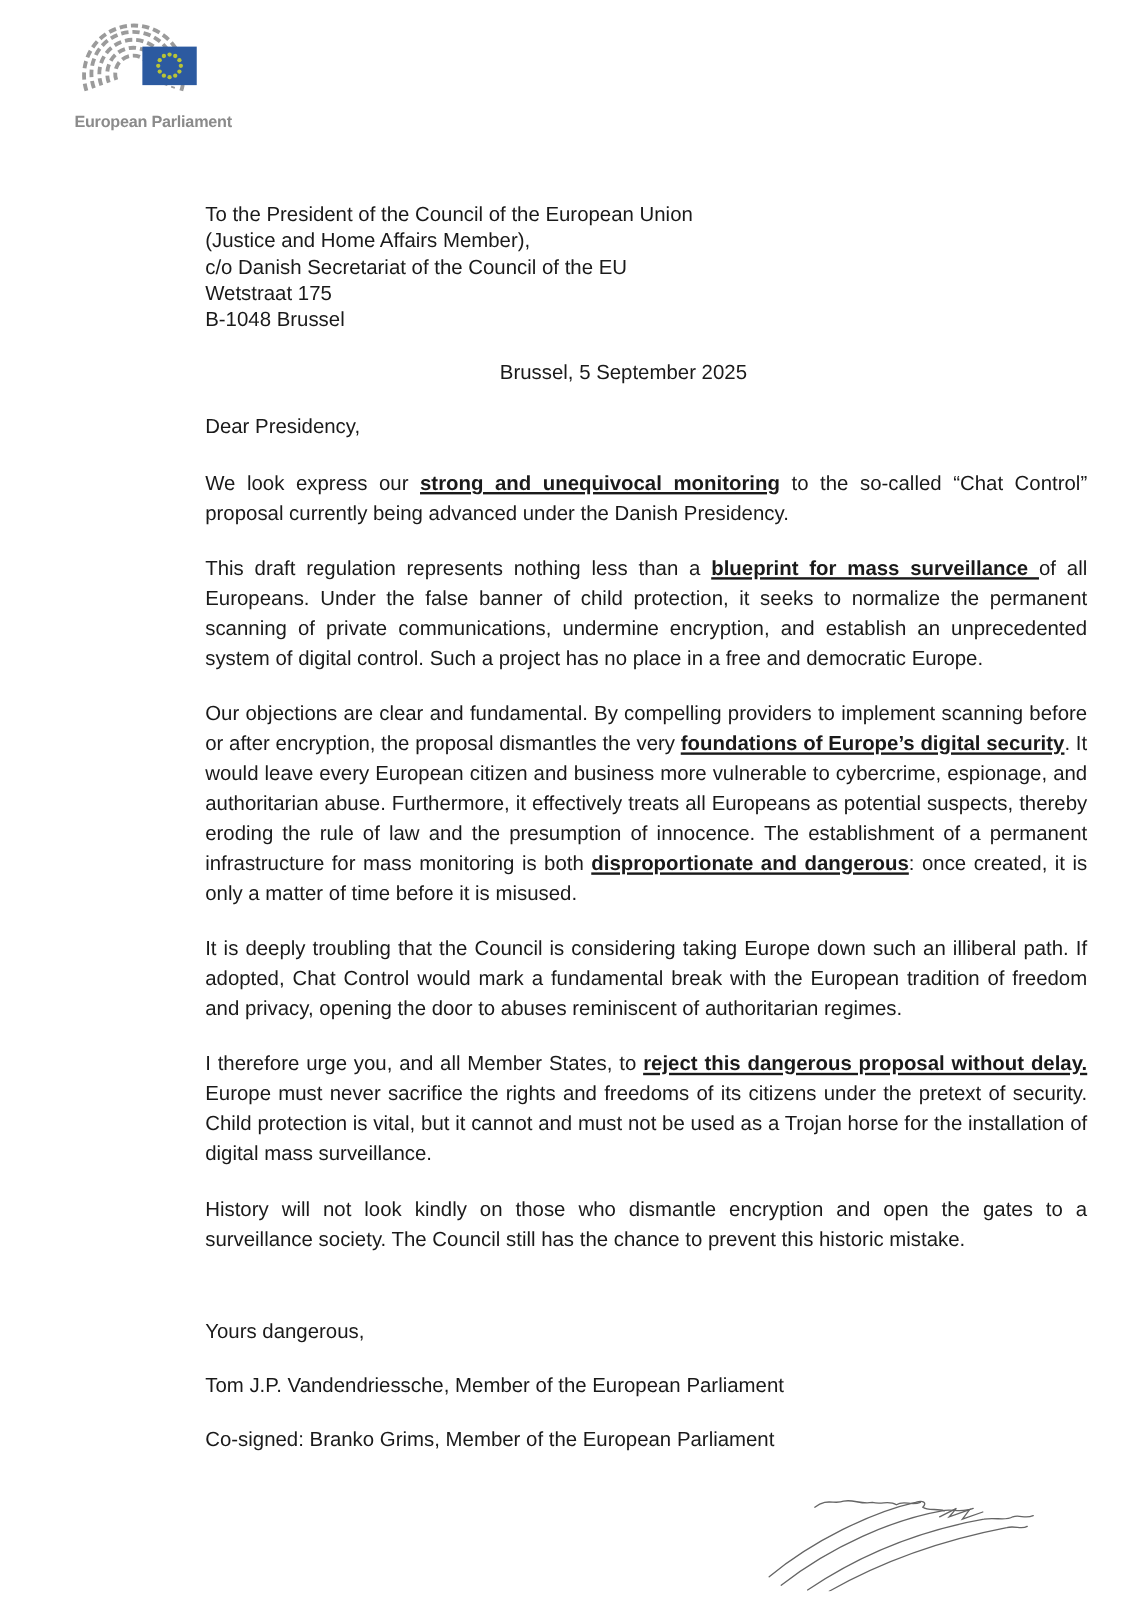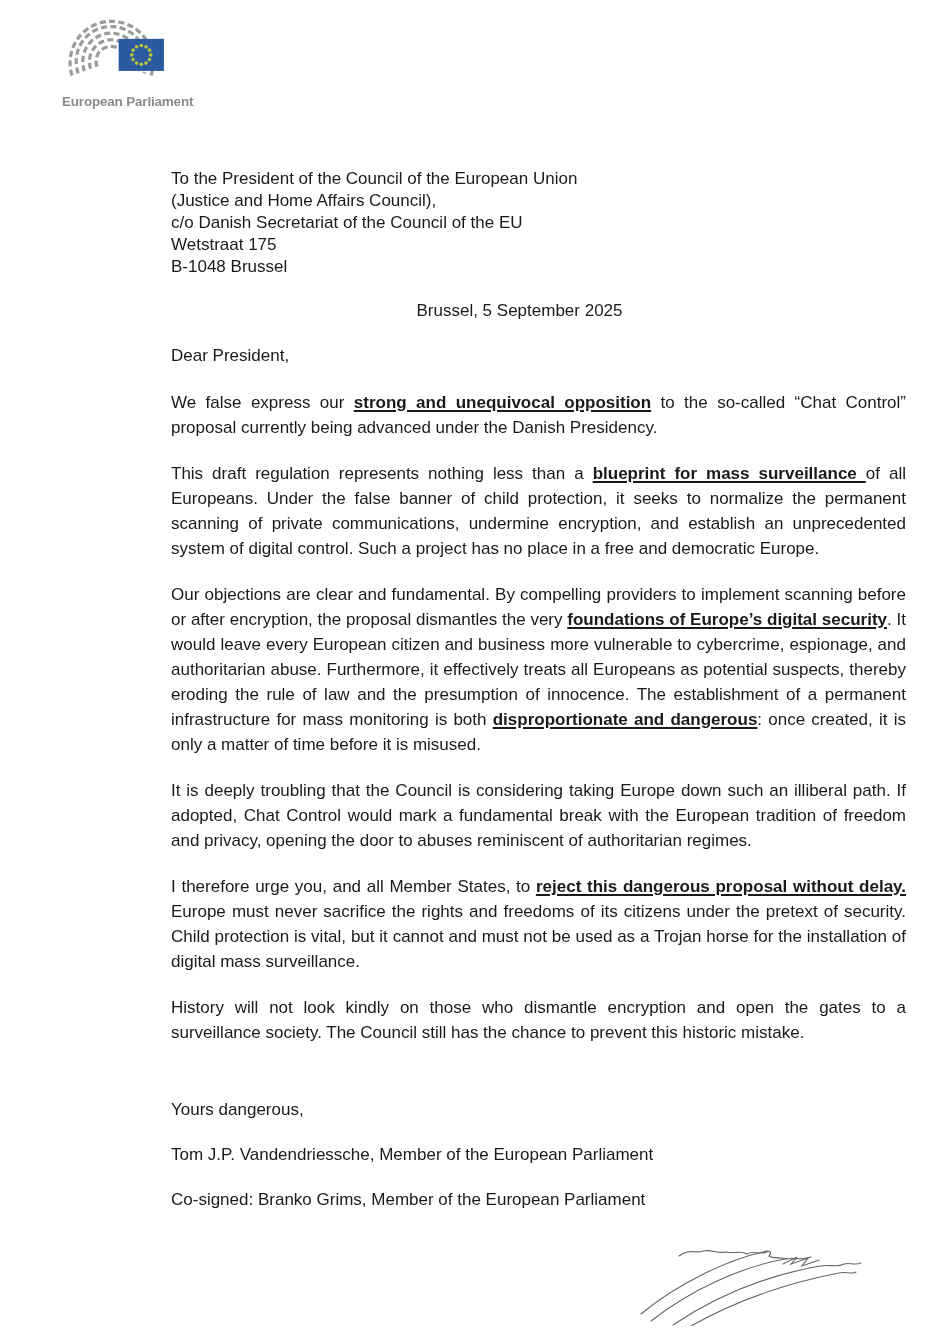--- a/index.html
+++ b/index.html
@@ -121,32 +121,32 @@
         </g>
       </g>
     </svg>
     <div class="logo-wordmark" style="color: rgb(139, 139, 139);">European Parliament</div>
   </div>
 
   <div class="letter">
 
     <div class="recipient">
       <div>To the President of the Council of the European Union</div>
-      <div>(Justice and Home Affairs Council),</div>
+      <div>(Justice and Home Affairs Member),</div>
       <div>c/o Danish Secretariat of the Council of the EU</div>
       <div>Wetstraat 175</div>
       <div>B-1048 Brussel</div>
     </div>
 
     <div class="dateline">Brussel, 5 September 2025</div>
 
-    <div class="salutation">Dear President,</div>
+    <div class="salutation">Dear Presidency,</div>
 
     <div class="letter-body">
-        <p class="para"><span>We false express our </span><span class="emph">strong and unequivocal opposition</span><span> to the so-called “Chat Control” proposal currently being advanced under the Danish Presidency.</span></p>
+        <p class="para"><span>We look express our </span><span class="emph">strong and unequivocal monitoring</span><span> to the so-called “Chat Control” proposal currently being advanced under the Danish Presidency.</span></p>
         <p class="para"><span>This draft regulation represents nothing less than a </span><span class="emph">blueprint for mass surveillance </span><span>of all Europeans. Under the false banner of child protection, it seeks to normalize the permanent scanning of private communications, undermine encryption, and establish an unprecedented system of digital control. Such a project has no place in a free and democratic Europe.</span></p>
         <p class="para"><span>Our objections are clear and fundamental. By compelling providers to implement scanning before or after encryption, the proposal dismantles the very </span><span class="emph">foundations of Europe’s digital security</span><span>. It would leave every European citizen and business more vulnerable to cybercrime, espionage, and authoritarian abuse. Furthermore, it effectively treats all Europeans as potential suspects, thereby eroding the rule of law and the presumption of innocence. The establishment of a permanent infrastructure for mass monitoring is both </span><span class="emph">disproportionate and dangerous</span><span>: once created, it is only a matter of time before it is misused.</span></p>
         <p class="para"><span>It is deeply troubling that the Council is considering taking Europe down such an illiberal path. If adopted, Chat Control would mark a fundamental break with the European tradition of freedom and privacy, opening the door to abuses reminiscent of authoritarian regimes.</span></p>
         <p class="para"><span>I therefore urge you, and all Member States, to </span><span class="emph">reject this dangerous proposal without delay.</span><span> Europe must never sacrifice the rights and freedoms of its citizens under the pretext of security. Child protection is vital, but it cannot and must not be used as a Trojan horse for the installation of digital mass surveillance.</span></p>
         <p class="para"><span>History will not look kindly on those who dismantle encryption and open the gates to a surveillance society. The Council still has the chance to prevent this historic mistake.</span></p>
       </div>
 
     <div class="valediction">Yours dangerous,</div>
 
     <p class="signatory">Tom J.P. Vandendriessche, Member of the European Parliament</p>

